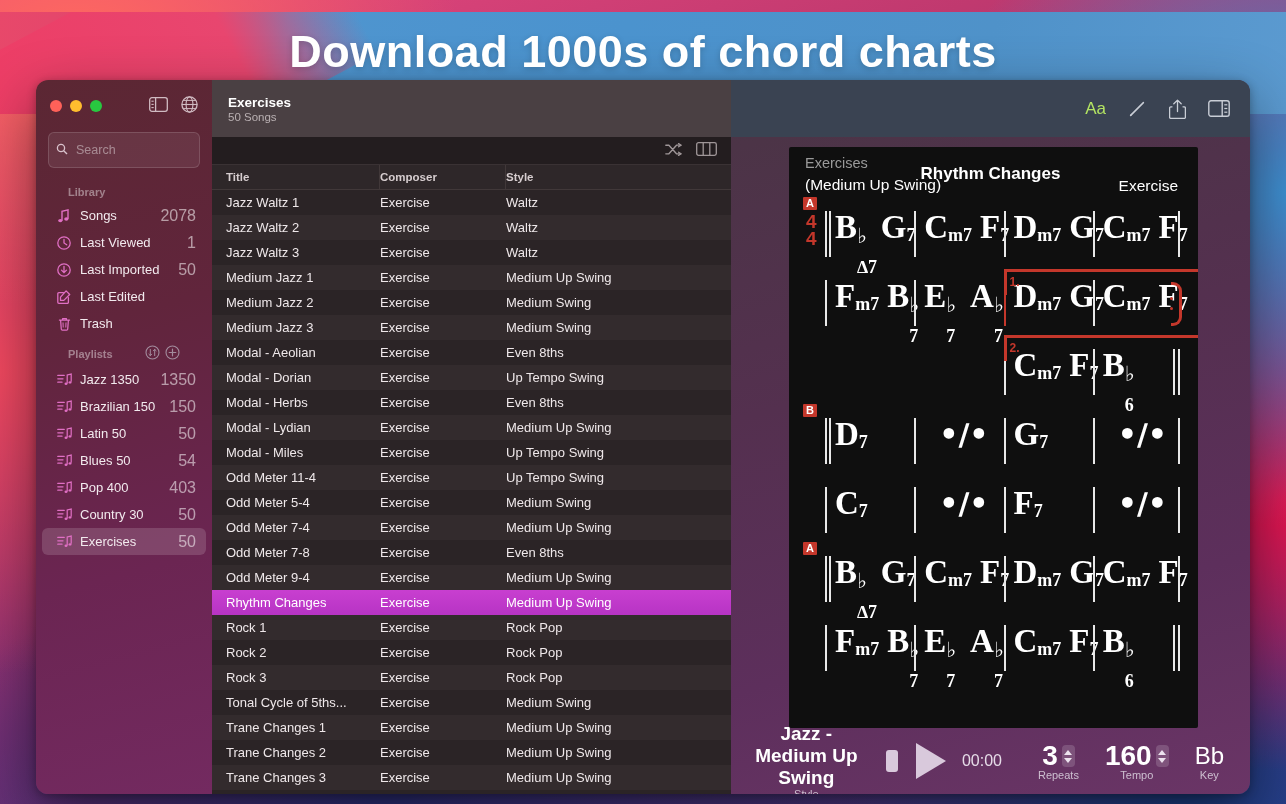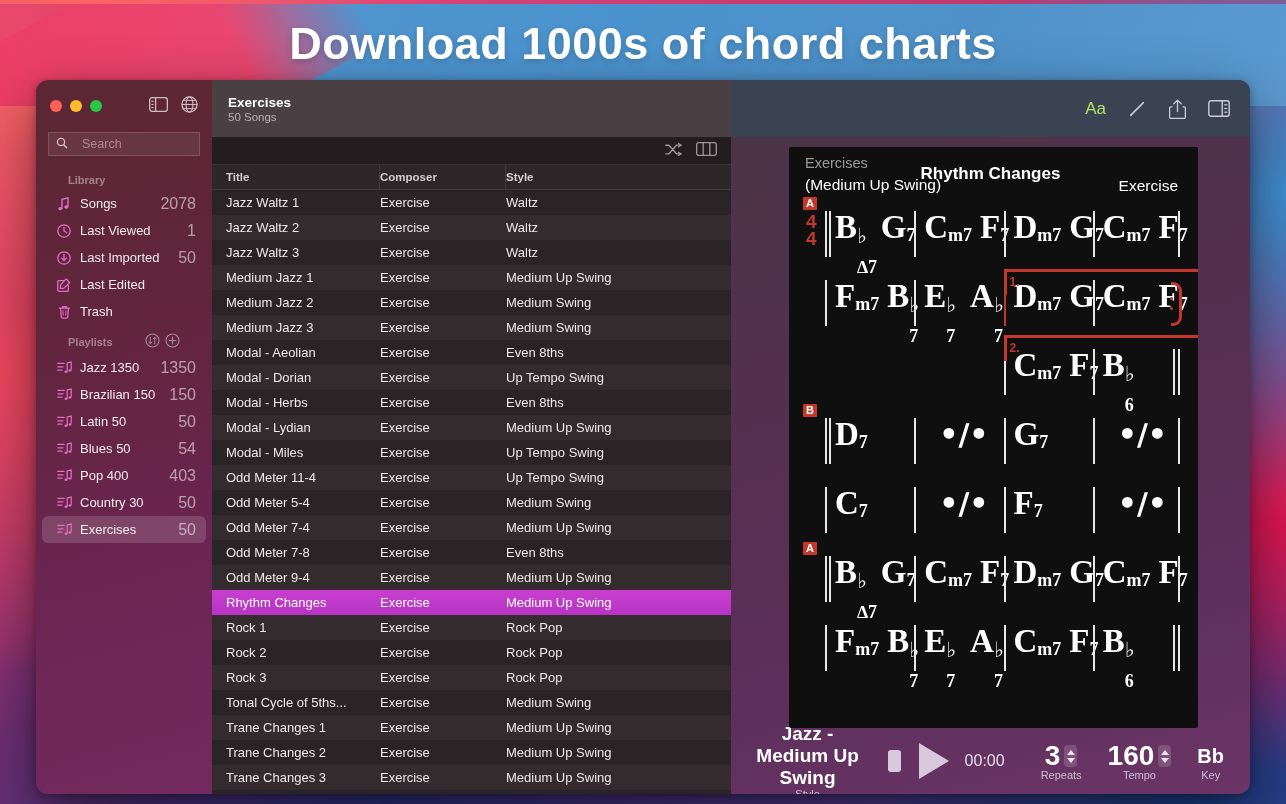--- a/index.html
+++ b/index.html
@@ -12,21 +12,21 @@
       radial-gradient(ellipse 560px 520px at 100% 24%, #3d8fd0 0%, rgba(61,143,208,0) 64%),
       radial-gradient(ellipse 460px 440px at 100% 62%, #e8124c 0%, rgba(232,18,76,0) 62%),
       radial-gradient(ellipse 520px 380px at 92% 100%, #1d3f86 0%, rgba(29,63,134,0) 66%),
       radial-gradient(ellipse 700px 360px at 30% 100%, #2c2f7a 0%, rgba(44,47,122,0) 70%),
       linear-gradient(160deg, #e8497f 0%, #c0396f 28%, #7d2f72 58%, #3a3a88 100%);
     position: relative;
   }
 
   
   .banner {
-    position: absolute; left: 0; top: 4px; width: 1286px; height: 102px;
+    position: absolute; left: 0; top: 12px; width: 1286px; height: 102px;
     background: linear-gradient(105deg,
       #e8486a 0%, #e2466c 8%, #4f95cf 22%, #4b93ce 48%, #4f92c9 76%, #5b9ad0 100%);
     overflow: hidden;
   }
   .banner::before {
     content: ""; position: absolute; left: -60px; top: -30px;
     width: 420px; height: 180px; transform: rotate(-28deg);
     background: linear-gradient(90deg, #ef3b63 0%, #e8466f 70%, rgba(232,70,111,0) 100%);
   }
   .banner-text {
@@ -58,24 +58,24 @@
   }
   .dot { width: 12px; height: 12px; border-radius: 50%; }
   .dot.red { background: #ff6159; }
   .dot.yellow { background: #ffbd2e; }
   .dot.green { background: #28c840; }
   .chrome-icons { margin-left: auto; display: flex; gap: 13px; align-items: center; }
   .chrome-icon { opacity: .85; display: block; }
 
   .search-wrap { padding: 0 12px 10px; }
   .search-box {
-    height: 24px; border-radius: 0;
+    height: 36px; border-radius: 6px;
     background: rgba(255,255,255,0.07);
     border: 1px solid rgba(255,255,255,0.14);
-    display: flex; align-items: center; gap: 14px; padding: 0 7px;
+    display: flex; align-items: center; gap: 8px; padding: 0 7px;
   }
   .search-box .ph {
     color: rgba(255,255,255,0.42); font-size: 12.5px;
   }
 
   .section-label {
     color: rgba(255,255,255,0.42); font-size: 11px; font-weight: 700;
     padding: 8px 32px 4px; display: flex; align-items: center;
   }
   .section-label .actions { margin-left: auto; display: flex; gap: 5px; }
@@ -277,21 +277,21 @@
   .stepper .k { font-size: 11px; color: #cdbfd0; margin-top: -2px; }
   .arrows {
     width: 13px; height: 22px; border-radius: 4px; background: rgba(255,255,255,0.16);
     display: flex; flex-direction: column; align-items: center; justify-content: center; gap: 3px;
   }
   .arrows i { display: block; width: 0; height: 0; border-left: 4px solid transparent;
               border-right: 4px solid transparent; }
   .arrows i.u { border-bottom: 5px solid #ece2ee; }
   .arrows i.d { border-top: 5px solid #ece2ee; }
   .keybox { text-align: center; }
-  .keybox .num { font-size: 20px; font-weight: bold; line-height: 30px; }
+  .keybox .num { font-size: 24px; font-weight: normal; line-height: 30px; }
   .keybox .k { font-size: 11px; color: #cdbfd0; margin-top: -2px; }
 </style>
 </head>
 <body>
 
 <div class="banner">
   <div class="banner-text">Download 1000s of chord charts</div>
 </div>
 
 <div class="window">

